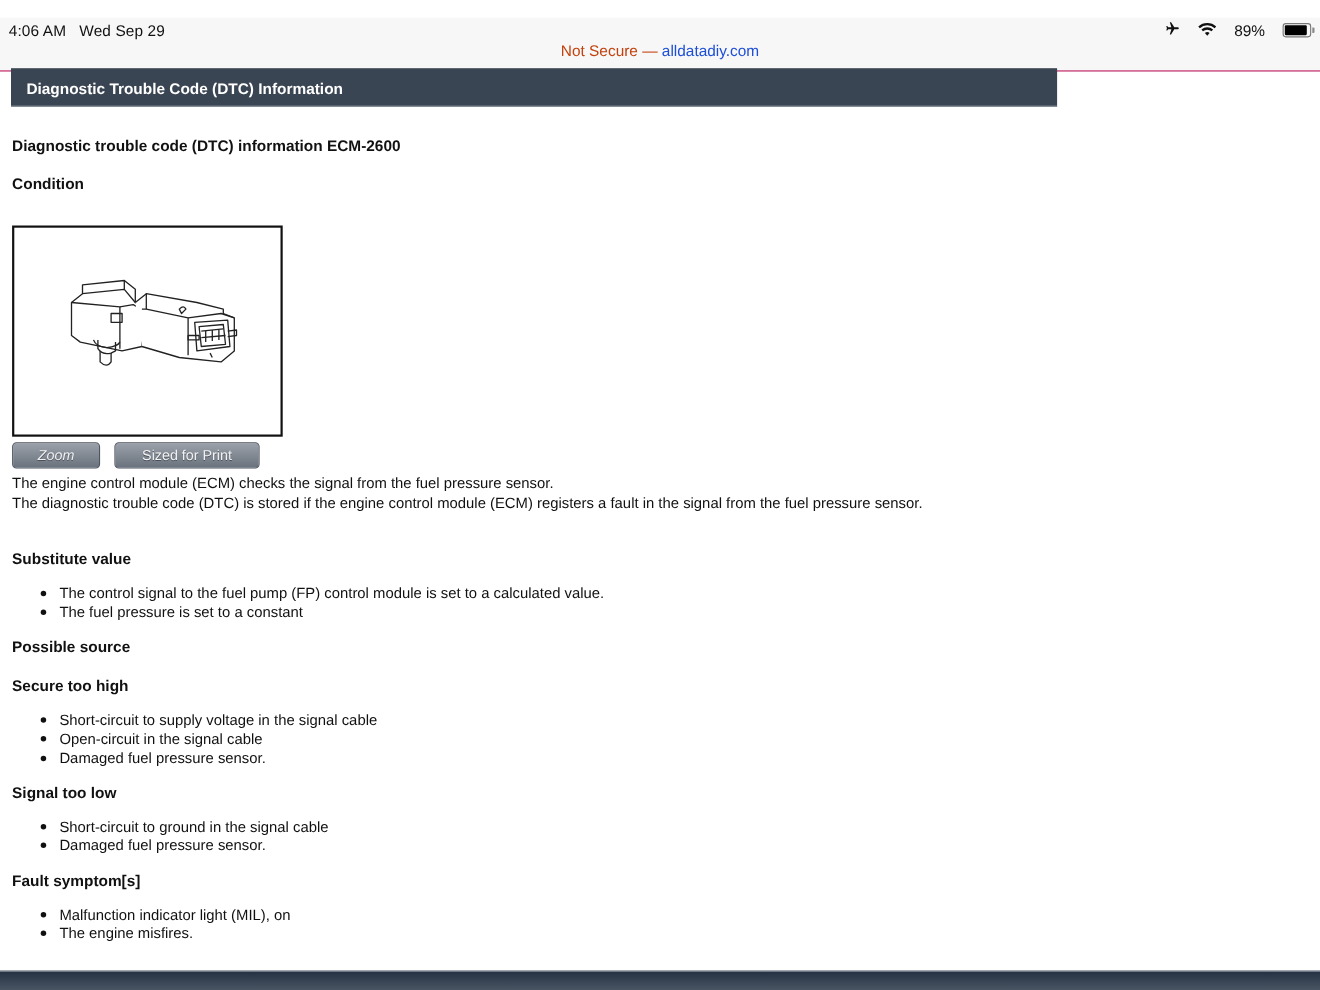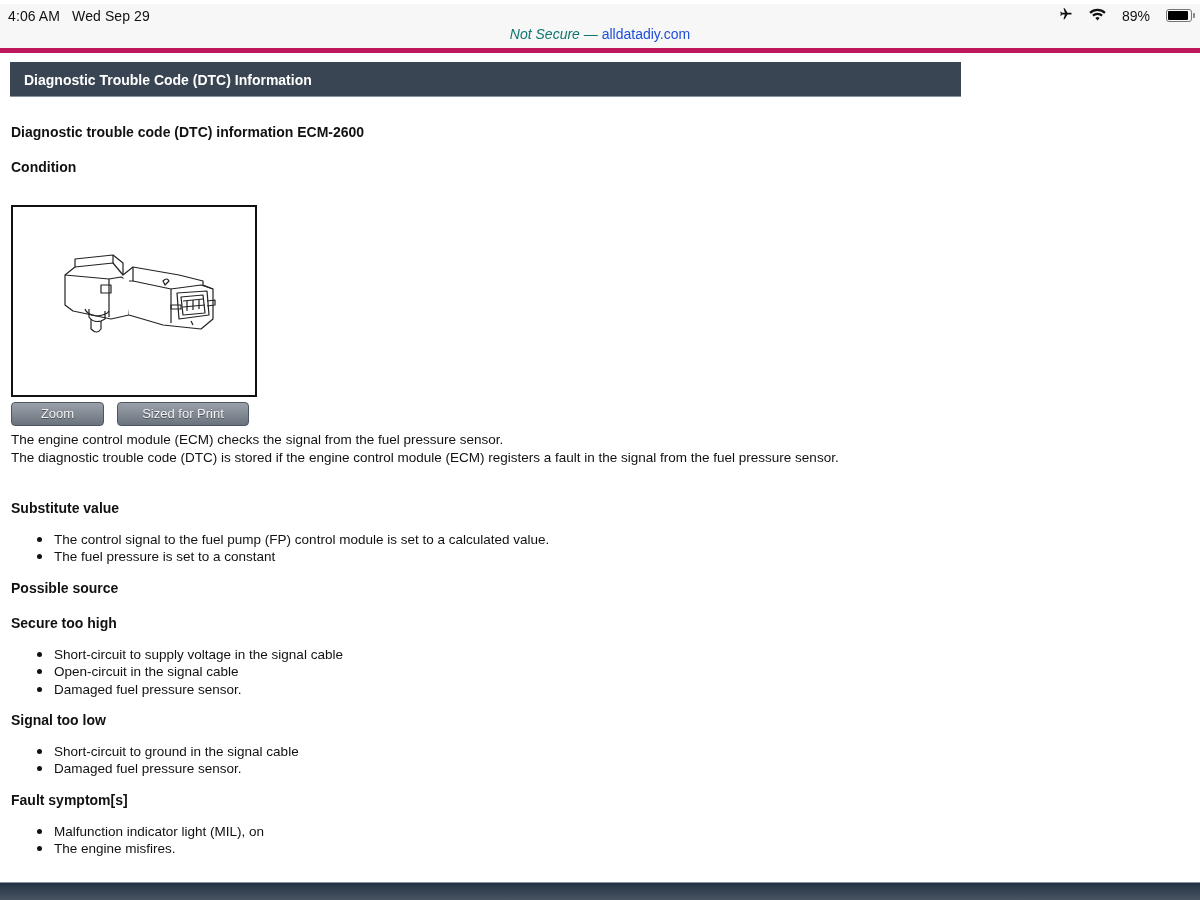--- a/index.html
+++ b/index.html
@@ -1,42 +1,42 @@
 <!DOCTYPE html>
 <html><head>
 <meta charset="utf-8">
 <style>
   * { box-sizing: border-box; margin: 0; padding: 0; }
   html, body { width: 1200px; height: 900px; overflow: hidden; background: #ffffff; font-family: "Liberation Sans", sans-serif; color: #111; }
 
-  .statusbar { position: absolute; top: 4px; left: 0; width: 1200px; height: 49px; background: #f7f7f8; border-bottom: 5px solid #be185d; }
+  .statusbar { position: absolute; top: 16px; left: 0; width: 1200px; height: 49px; background: #f7f7f8; border-bottom: 1px solid #be185d; }
   .status-time { position: absolute; left: 8px; top: 4px; font-size: 14px; color: #111; letter-spacing: 0.1px; }
   .status-time span { margin-right: 12px; }
   .status-right { position: absolute; right: 8px; top: 3px; display: flex; align-items: center; gap: 16px; font-size: 14px; color: #111; }
   .battery { width: 26px; height: 13px; border: 1.5px solid #777; border-radius: 3px; padding: 1px; position: relative; }
   .battery .fill { width: 89%; height: 100%; background: #000; border-radius: 1px; }
   .battery::after { content: ""; position: absolute; right: -4px; top: 3px; width: 2px; height: 5px; background: #888; border-radius: 0 1px 1px 0; }
   .url-bar { position: absolute; top: 22px; left: 0; width: 1200px; text-align: center; font-size: 14px; }
-  .url-bar .insecure { color: #0f766e; font-style: italic; }
+  .url-bar .insecure { color: #c2410c; }
   .url-bar .domain { color: #1d4ed8; }
 
   .header-bar { position: absolute; top: 62px; left: 10px; width: 951px; height: 35px; background: #3a4553; border-bottom: 1px solid #8a929c; }
   .header-bar h1 { font-size: 14px; font-weight: bold; color: #ffffff; padding: 10px 0 0 14px; }
 
   .content { position: absolute; top: 124px; left: 11px; width: 1170px; font-size: 13.5px; line-height: 17.5px; }
   .h-bold { font-weight: bold; font-size: 14px; }
   .title { position: absolute; top: 0; }
   .cond { position: absolute; top: 35px; }
 
   .figure { position: absolute; top: 81px; left: 0; width: 246px; height: 192px; border: 2px solid #111; background: #fff; }
   .figure svg { position: absolute; left: 40px; top: 38px; }
 
   .fig-buttons { position: absolute; top: 278px; left: 0; display: flex; gap: 13px; }
   .btn { height: 24px; border-radius: 4px; border: 1px solid #4d5560; background: linear-gradient(#9aa1aa, #6a727d); color: #f2f2f2; font-size: 13px; text-align: center; line-height: 22px; text-shadow: 0 1px 0 #4a505a; }
-  .btn-zoom { width: 93px; }
+  .btn-zoom { width: 80px; font-style: italic; }
   .btn-print { width: 132px; }
 
   .desc { position: absolute; top: 307px; left: 0; }
   .desc p { margin: 0; line-height: 17.5px; }
 
   .sec { position: absolute; left: 0; }
   ul.bullets { position: absolute; left: 26px; list-style: none; }
   ul.bullets li { position: relative; padding-left: 17px; line-height: 17.3px; }
   ul.bullets li::before { content: ""; position: absolute; left: 0; top: 6px; width: 5px; height: 5px; border-radius: 50%; background: #111; }
 

